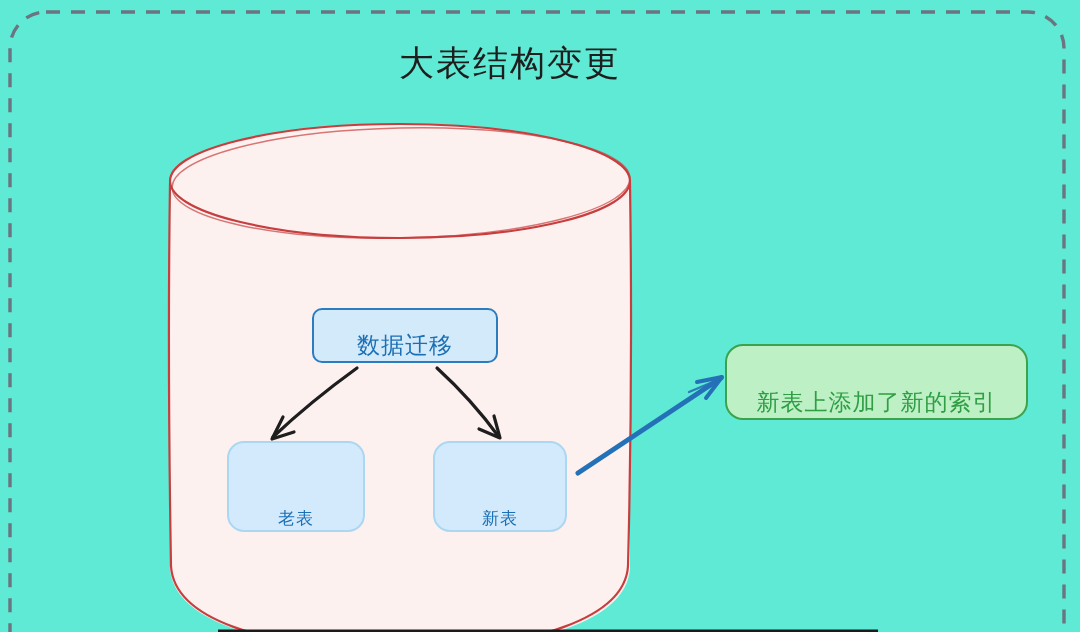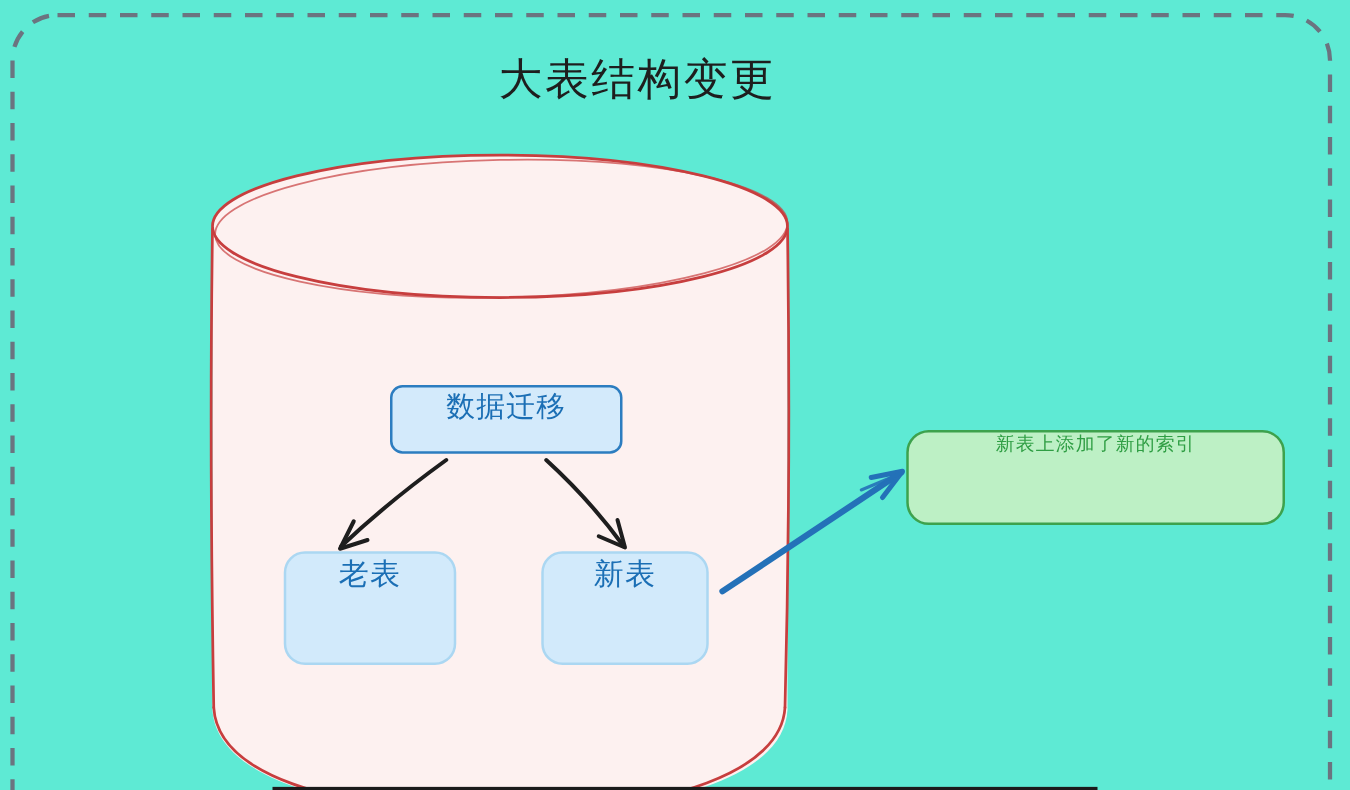--- a/index.html
+++ b/index.html
@@ -15,40 +15,40 @@
     position:absolute;
     left:510px;top:40px;
     transform:translateX(-50%);
     font-size:35px;
     letter-spacing:2px;
     color:#1e1e1e;
     white-space:nowrap;
   }
   .node{
     position:absolute;
-    display:flex;align-items:flex-start;justify-content:center;
+    display:flex;align-items:flex-end;justify-content:center;
     box-sizing:border-box;
     white-space:nowrap;
     letter-spacing:1px;
   }
   .node-migration{
     left:312px;top:308px;width:186px;height:55px;
     background:#d3eafb;border:2.5px solid #2c7dc0;border-radius:10px;
     color:#1b6fb5;font-size:23px;
   }
   .node-table{
     background:#d2eafb;border:2.5px solid #abd7f2;border-radius:17px;
-    color:#1b6fb5;font-size:24px;
+    color:#1b6fb5;font-size:17px;
   }
   .node-old{left:227px;top:441px;width:138px;height:91px;}
   .node-new{left:433px;top:441px;width:134px;height:91px;}
   .node-annotation{
     left:725px;top:344px;width:303px;height:76px;
     background:#bdf0c5;border:2.5px solid #3da24d;border-radius:18px;
-    color:#2f9e44;font-size:15px;
+    color:#2f9e44;font-size:23px;
   }
 </style>
 </head>
 <body>
 
 <div class="canvas">
 
   <svg class="diagram-svg" viewBox="0 0 1080 632">
 
     <rect x="10" y="12" width="1054" height="700" rx="36" ry="36" fill="none" stroke-width="3.4" stroke-dasharray="14 11" stroke="#6b7480"></rect>

